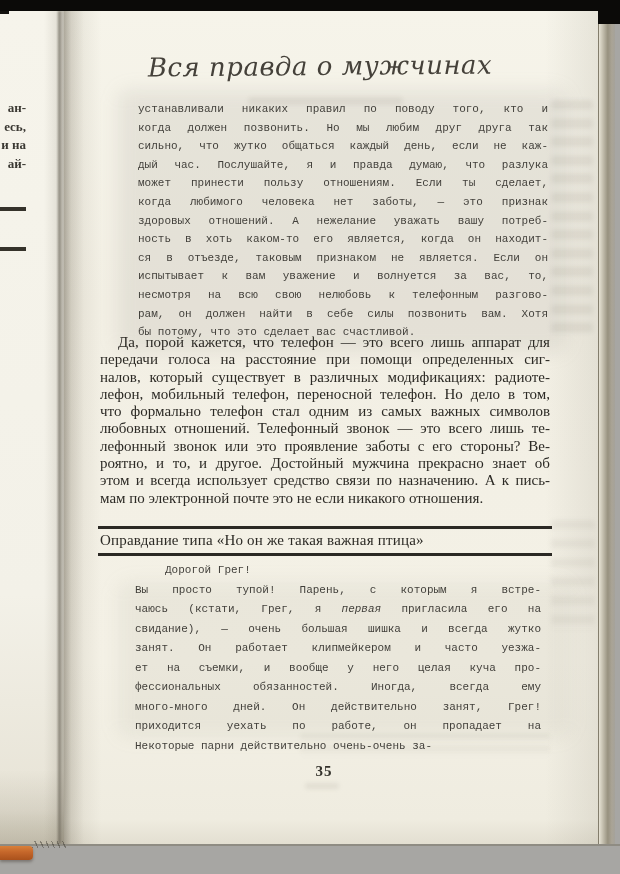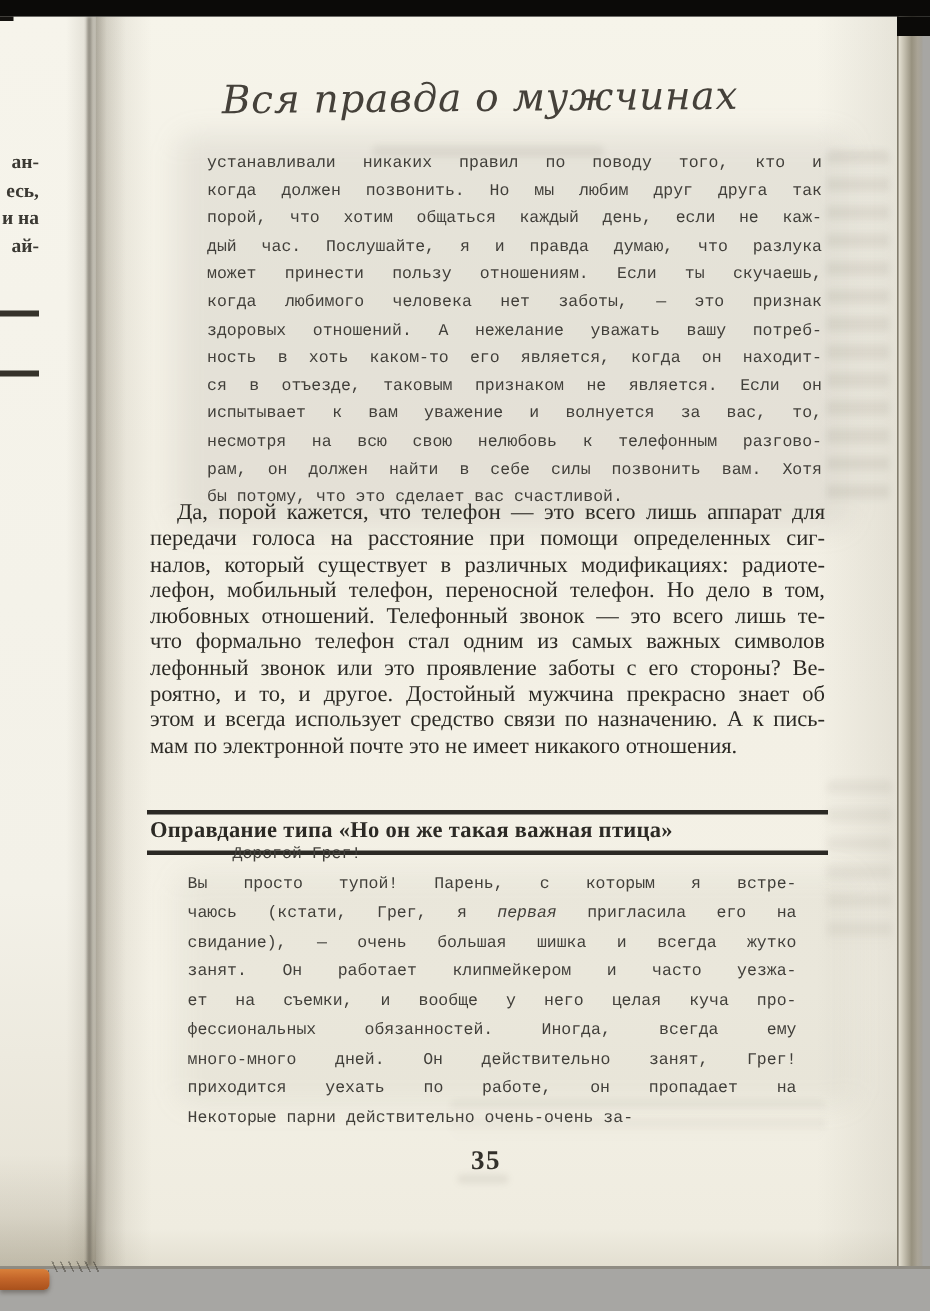--- a/index.html
+++ b/index.html
@@ -55,24 +55,24 @@
 
   
   .txt{position:absolute;z-index:4;}
   .title{left:90px;top:50px;width:460px;text-align:center;
          font:italic 26px/1.25 "DejaVu Serif","Liberation Serif",serif;
          color:#45413a;letter-spacing:.5px;transform:rotate(-.5deg);}
   .quote-block{left:138px;top:100px;width:410px;}
   .para{left:100px;top:334px;width:450px;}
   .sect{left:98px;top:526px;width:452px;border-top:3px solid var(--rule,#2b2924);
         border-bottom:3px solid var(--rule,#2b2924);padding:3px 0 4px 2px;
-        font-weight:bold;font-size:15px;line-height:18px;color:#26231d;letter-spacing:.2px;margin-top:14px;}
-  .letter{left:125px;top:561px;width:406px;}
+        font-weight:normal;font-size:15px;line-height:18px;color:#26231d;letter-spacing:.2px;}
+  .letter{left:135px;top:561px;width:406px;}
   .pagenum{left:100px;top:763px;width:448px;text-align:center;
-        font-weight:bold;font-size:18px;color:#33312b;letter-spacing:1px;}
+        font-weight:bold;font-size:15px;color:#33312b;letter-spacing:1px;}
 
   .mline{font-family:"Liberation Mono","DejaVu Sans Mono",monospace;
          font-size:11px;line-height:18.6px;color:var(--type-ink,#413f3a);}
   .letter .mline{line-height:19.5px;}
   .salut{padding-left:30px;}
   .sline{font-family:"Liberation Serif","DejaVu Serif",serif;
          font-size:15px;line-height:17.3px;color:var(--ink,#2c2a25);}
   .indent{text-indent:18px;}
   .j{text-align:justify;text-align-last:justify;}
   .nj{text-align-last:left;}
@@ -112,44 +112,44 @@
   </div>
   <div class="lrule lrule1"></div>
   <div class="lrule lrule2"></div>
   <div class="page-left-shadow"></div>
 
   <div class="txt title">Вся правда о мужчинах</div>
 
   <div class="txt quote-block">
     <div class="mline j">устанавливали никаких правил по поводу того, кто и</div>
     <div class="mline j">когда должен позвонить. Но мы любим друг друга так</div>
-    <div class="mline j">порой, что хотим общаться каждый день, если не каж-</div>
+    <div class="mline j">сильно, что жутко общаться каждый день, если не каж-</div>
     <div class="mline j">дый час. Послушайте, я и правда думаю, что разлука</div>
-    <div class="mline j">может принести пользу отношениям. Если ты скучаешь,</div>
+    <div class="mline j">может принести пользу отношениям. Если ты сделает,</div>
     <div class="mline j">когда любимого человека нет заботы, — это признак</div>
     <div class="mline j">здоровых отношений. А нежелание уважать вашу потреб-</div>
     <div class="mline j">ность в хоть каком-то его является, когда он находит-</div>
     <div class="mline j">ся в отъезде, таковым признаком не является. Если он</div>
     <div class="mline j">испытывает к вам уважение и волнуется за вас, то,</div>
     <div class="mline j">несмотря на всю свою нелюбовь к телефонным разгово-</div>
     <div class="mline j">рам, он должен найти в себе силы позвонить вам. Хотя</div>
     <div class="mline j nj">бы потому, что это сделает вас счастливой.</div>
   </div>
 
   <div class="txt para">
     <div class="sline j indent">Да, порой кажется, что телефон — это всего лишь аппарат для</div>
     <div class="sline j">передачи голоса на расстояние при помощи определенных сиг-</div>
     <div class="sline j">налов, который существует в различных модификациях: радиоте-</div>
     <div class="sline j">лефон, мобильный телефон, переносной телефон. Но дело в том,</div>
+    <div class="sline j">что формально телефон стал одним из самых важных символов</div>
     <div class="sline j">любовных отношений. Телефонный звонок — это всего лишь те-</div>
-    <div class="sline j">что формально телефон стал одним из самых важных символов</div>
     <div class="sline j">лефонный звонок или это проявление заботы с его стороны? Ве-</div>
     <div class="sline j">роятно, и то, и другое. Достойный мужчина прекрасно знает об</div>
     <div class="sline j">этом и всегда использует средство связи по назначению. А к пись-</div>
-    <div class="sline j nj">мам по электронной почте это не имеет никакого отношения.</div>
+    <div class="sline j nj">мам по электронной почте это не если никакого отношения.</div>
   </div>
 
   <div class="txt sect sline">
     <span>Оправдание типа «Но он же такая важная птица»</span>
   </div>
 
   <div class="txt letter">
     <div class="mline salut">Дорогой Грег!</div>
     <div class="mline j">Вы просто тупой! Парень, с которым я встре-</div>
     <div class="mline j"><span>чаюсь (кстати, Грег, я </span><em>первая</em><span> пригласила его на</span></div>

